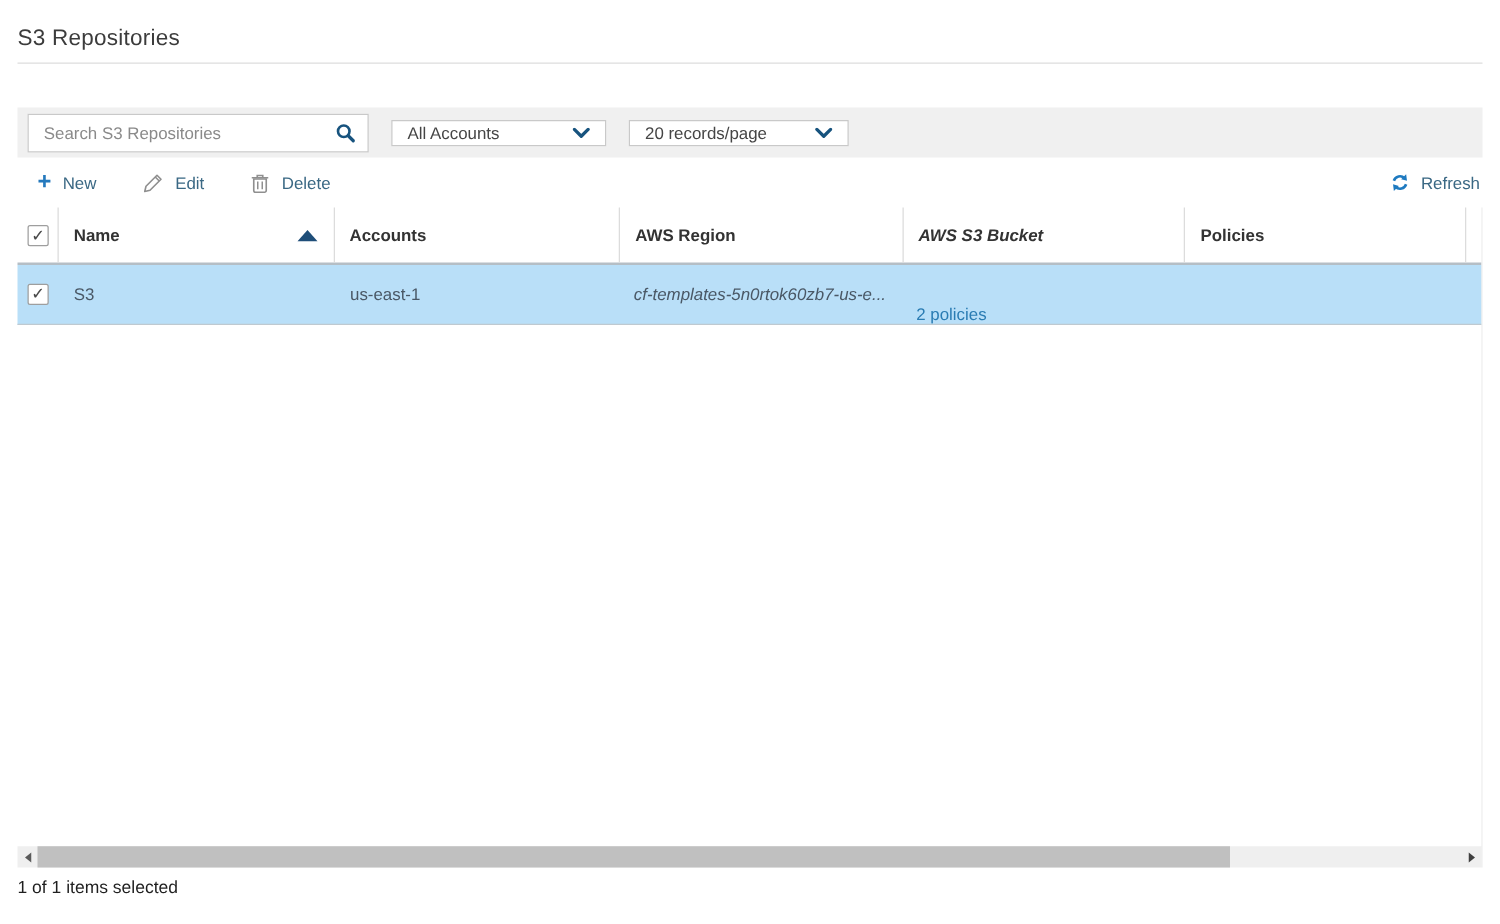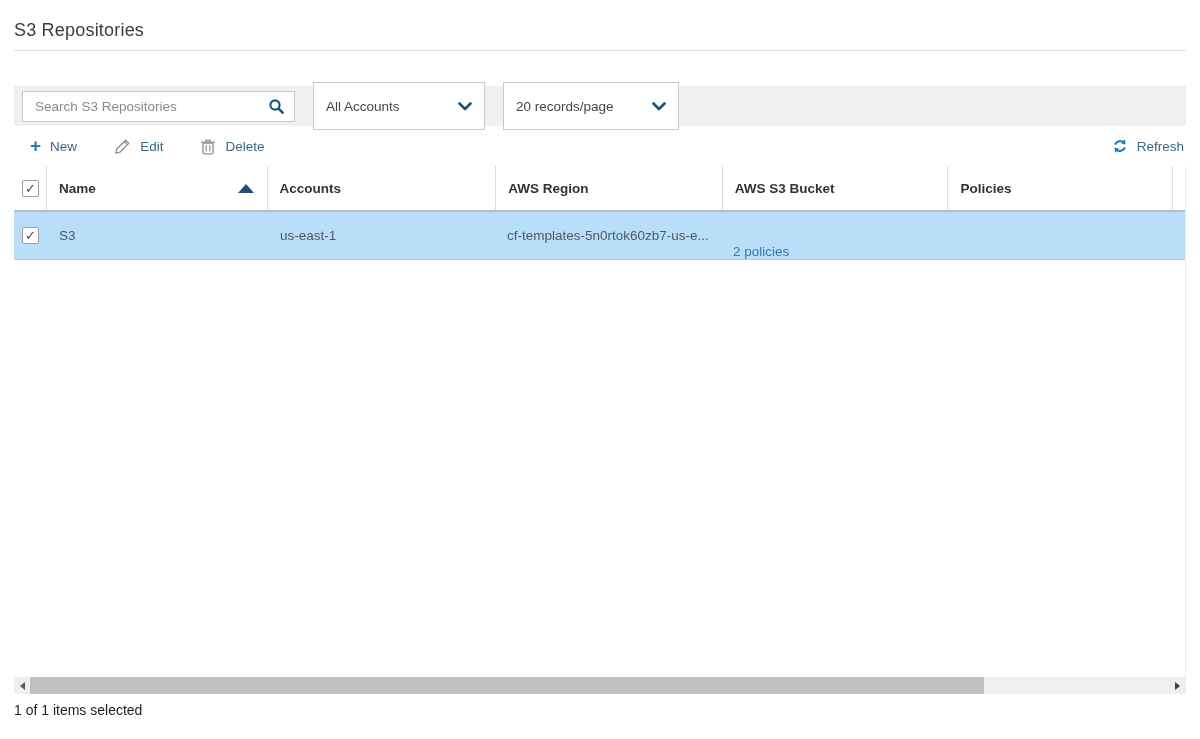--- a/index.html
+++ b/index.html
@@ -15,21 +15,21 @@
   .filter-band { margin-top: 35px; height: 40px; background: #f0f0f0;
     display: flex; align-items: center; padding-left: 8px; gap: 18px; }
   .search-box { width: 273px; height: 31px; background: #fff; border: 1px solid #c9c9c9;
     display: flex; align-items: center; }
   .search-box input { flex: 1; border: none; outline: none; height: 100%;
     padding: 0 6px 0 12px; font-size: 13.5px; color: #0f766e;
     font-family: "Liberation Sans", sans-serif; background: transparent; }
   .search-box input::placeholder { color: #8a8a8a; opacity: 1; }
   .search-btn { width: 36px; height: 100%; display: flex; align-items: center;
     justify-content: center; cursor: pointer; background: transparent; border: none; }
-  .dropdown { height: 48px; background: #fff; border: 1px solid #c9c9c9;
+  .dropdown { height: 21px; background: #fff; border: 1px solid #c9c9c9;
     display: flex; align-items: center; justify-content: space-between;
     padding: 0 12px; cursor: pointer; }
   .dd-accounts { width: 172px; }
   .dd-pagesize { width: 176px; }
   .dropdown .dd-label { font-size: 13.5px; color: #454545; }
 
   
   .toolbar { height: 40px; display: flex; align-items: center; padding-left: 16px; gap: 37px; }
   .tool-btn { display: flex; align-items: center; gap: 9px; cursor: pointer; background: none; border: none; }
   .tool-btn .lbl { font-size: 13.5px; color: #3a6884; }
@@ -41,21 +41,21 @@
   .thead { display: flex; height: 46px; border-bottom: 2px solid #b5bec5; background: #fff; }
   .trow  { display: flex; height: 48px; background: #b9dff8; border-bottom: 1px solid #bfc9d0;
     cursor: pointer; }
   .cell { display: flex; align-items: center; padding-left: 12px; overflow: hidden; }
   .thead .cell { border-right: 1px solid #dcdcdc; }
   .thead .cell.col-filler { border-right: none; }
   .col-check    { width: 33px;  padding-left: 8px; }
   .col-name     { width: 221px; }
   .col-account  { width: 229px; }
   .col-region   { width: 227px; text-align: right; }
-  .col-bucket   { width: 226px; }
+  .col-bucket   { width: 226px; font-style: italic; }
   .col-policies { width: 225px; }
   .col-filler   { flex: 1; }
   .hlabel { font-size: 13.5px; font-weight: 700; color: #333; }
   .cval { font-size: 13.5px; color: #4a5866; white-space: nowrap; overflow: hidden;
     text-overflow: ellipsis; }
   .link { font-size: 13.5px; color: #2a7cb3; cursor: pointer; text-decoration: none; margin-top: 32px; }
   .col-name .sort-arrow { margin-left: auto; margin-right: 13px; width: 0; height: 0;
     border-left: 8px solid transparent; border-right: 8px solid transparent;
     border-bottom: 9px solid #1f4e79; }
   .checkbox { width: 17px; height: 17px; background: #fff; border: 1px solid #9e9e9e;

